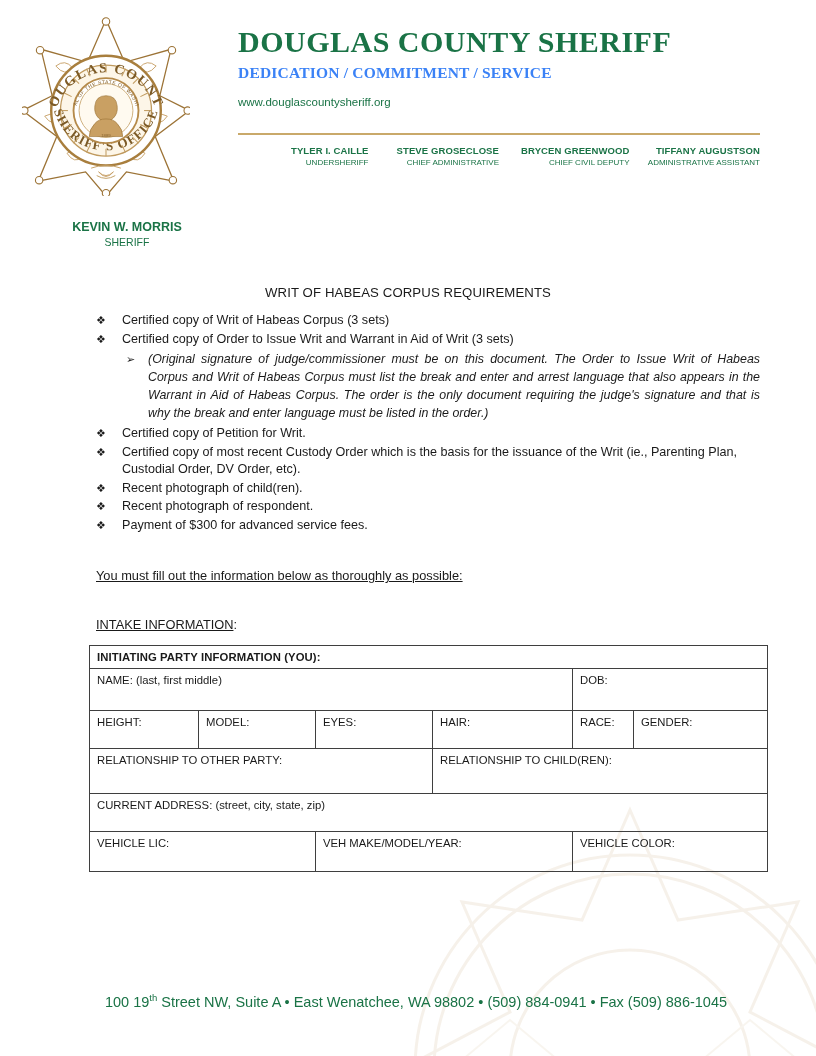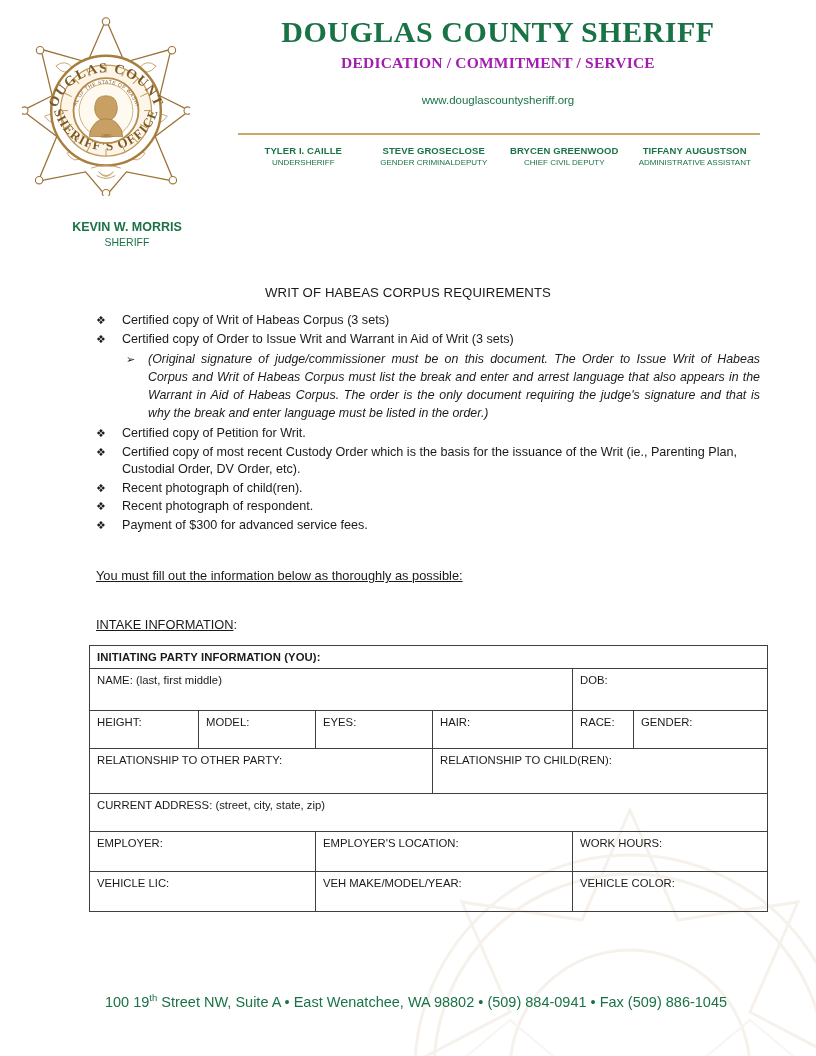--- a/index.html
+++ b/index.html
@@ -31,60 +31,60 @@
     left: 0; top: 0; width: 816px; height: 210px;
     z-index: 2;
   }
   #badge {
     position: absolute;
     left: 22px; top: 14px;
     width: 168px; height: 182px;
   }
   #masthead {
     position: absolute;
-    left: 238px; top: 16px; width: 520px;
-    text-align: center;
+    left: 238px; top: 26px; width: 520px;
+    text-align: left;
   }
   #org-title {
     font-family: "Liberation Serif", serif;
     font-weight: bold;
     font-size: 30px;
     letter-spacing: 0.5px;
     color: #1a7346;
     line-height: 1.06;
     white-space: nowrap;
   }
   #org-motto {
     font-family: "Liberation Serif", serif;
     font-weight: bold;
     font-size: 15.5px;
-    color: #a21caf;
+    color: #3b82f6;
     margin-top: 6px;
     letter-spacing: 0.2px;
   }
   #org-web {
     font-family: "Liberation Sans", sans-serif;
     font-size: 11.5px;
     color: #1a7346;
-    margin-top: 22px;
+    margin-top: 14px;
   }
   #hr-gold {
     position: absolute;
     left: 238px; top: 133px;
     width: 522px; height: 2px;
     background: #c9a96a;
   }
   #staff {
     position: absolute;
     left: 238px; top: 145px;
     width: 522px;
     display: flex;
     justify-content: space-between;
   }
-  .staff-col { text-align: center; flex: 1 1 0; }
+  .staff-col { text-align: right; flex: 1 1 0; }
   .staff-name {
     font-size: 9.5px; font-weight: bold;
     color: #1a7346; letter-spacing: 0.1px;
     white-space: nowrap;
   }
   .staff-role {
     font-size: 8px;
     color: #1a7346;
     margin-top: 2px;
     white-space: nowrap;
@@ -323,21 +323,21 @@
 
   <div id="hr-gold"></div>
 
   <div id="staff">
     <div class="staff-col">
       <div class="staff-name">TYLER I. CAILLE</div>
       <div class="staff-role">UNDERSHERIFF</div>
     </div>
     <div class="staff-col">
       <div class="staff-name">STEVE GROSECLOSE</div>
-      <div class="staff-role">GENDER CRIMINALDEPUTY</div>
+      <div class="staff-role">CHIEF ADMINISTRATIVE</div>
     </div>
     <div class="staff-col">
       <div class="staff-name">BRYCEN GREENWOOD</div>
       <div class="staff-role">CHIEF CIVIL DEPUTY</div>
     </div>
     <div class="staff-col">
       <div class="staff-name">TIFFANY AUGUSTSON</div>
       <div class="staff-role">ADMINISTRATIVE ASSISTANT</div>
     </div>
   </div>
@@ -424,25 +424,20 @@
         <td>RACE:</td>
         <td>GENDER:</td>
       </tr>
       <tr class="h-rel">
         <td colspan="3">RELATIONSHIP TO OTHER PARTY:</td>
         <td colspan="3">RELATIONSHIP TO CHILD(REN):</td>
       </tr>
       <tr class="h-addr">
         <td colspan="6">CURRENT ADDRESS: (street, city, state, zip)</td>
       </tr>
-      <tr class="h-emp">
-        <td colspan="2">EMPLOYER:</td>
-        <td colspan="2">EMPLOYER'S LOCATION:</td>
-        <td colspan="2">WORK HOURS:</td>
-      </tr>
       <tr class="h-veh">
         <td colspan="2">VEHICLE LIC:</td>
         <td colspan="2">VEH MAKE/MODEL/YEAR:</td>
         <td colspan="2">VEHICLE COLOR:</td>
       </tr>
     </tbody>
   </table>
 </div>
 
 <div id="footer"><span>100 19</span><sup>th</sup><span> Street NW, Suite A • East Wenatchee, WA 98802 • (509) 884-0941 • Fax (509) 886-1045</span></div>

